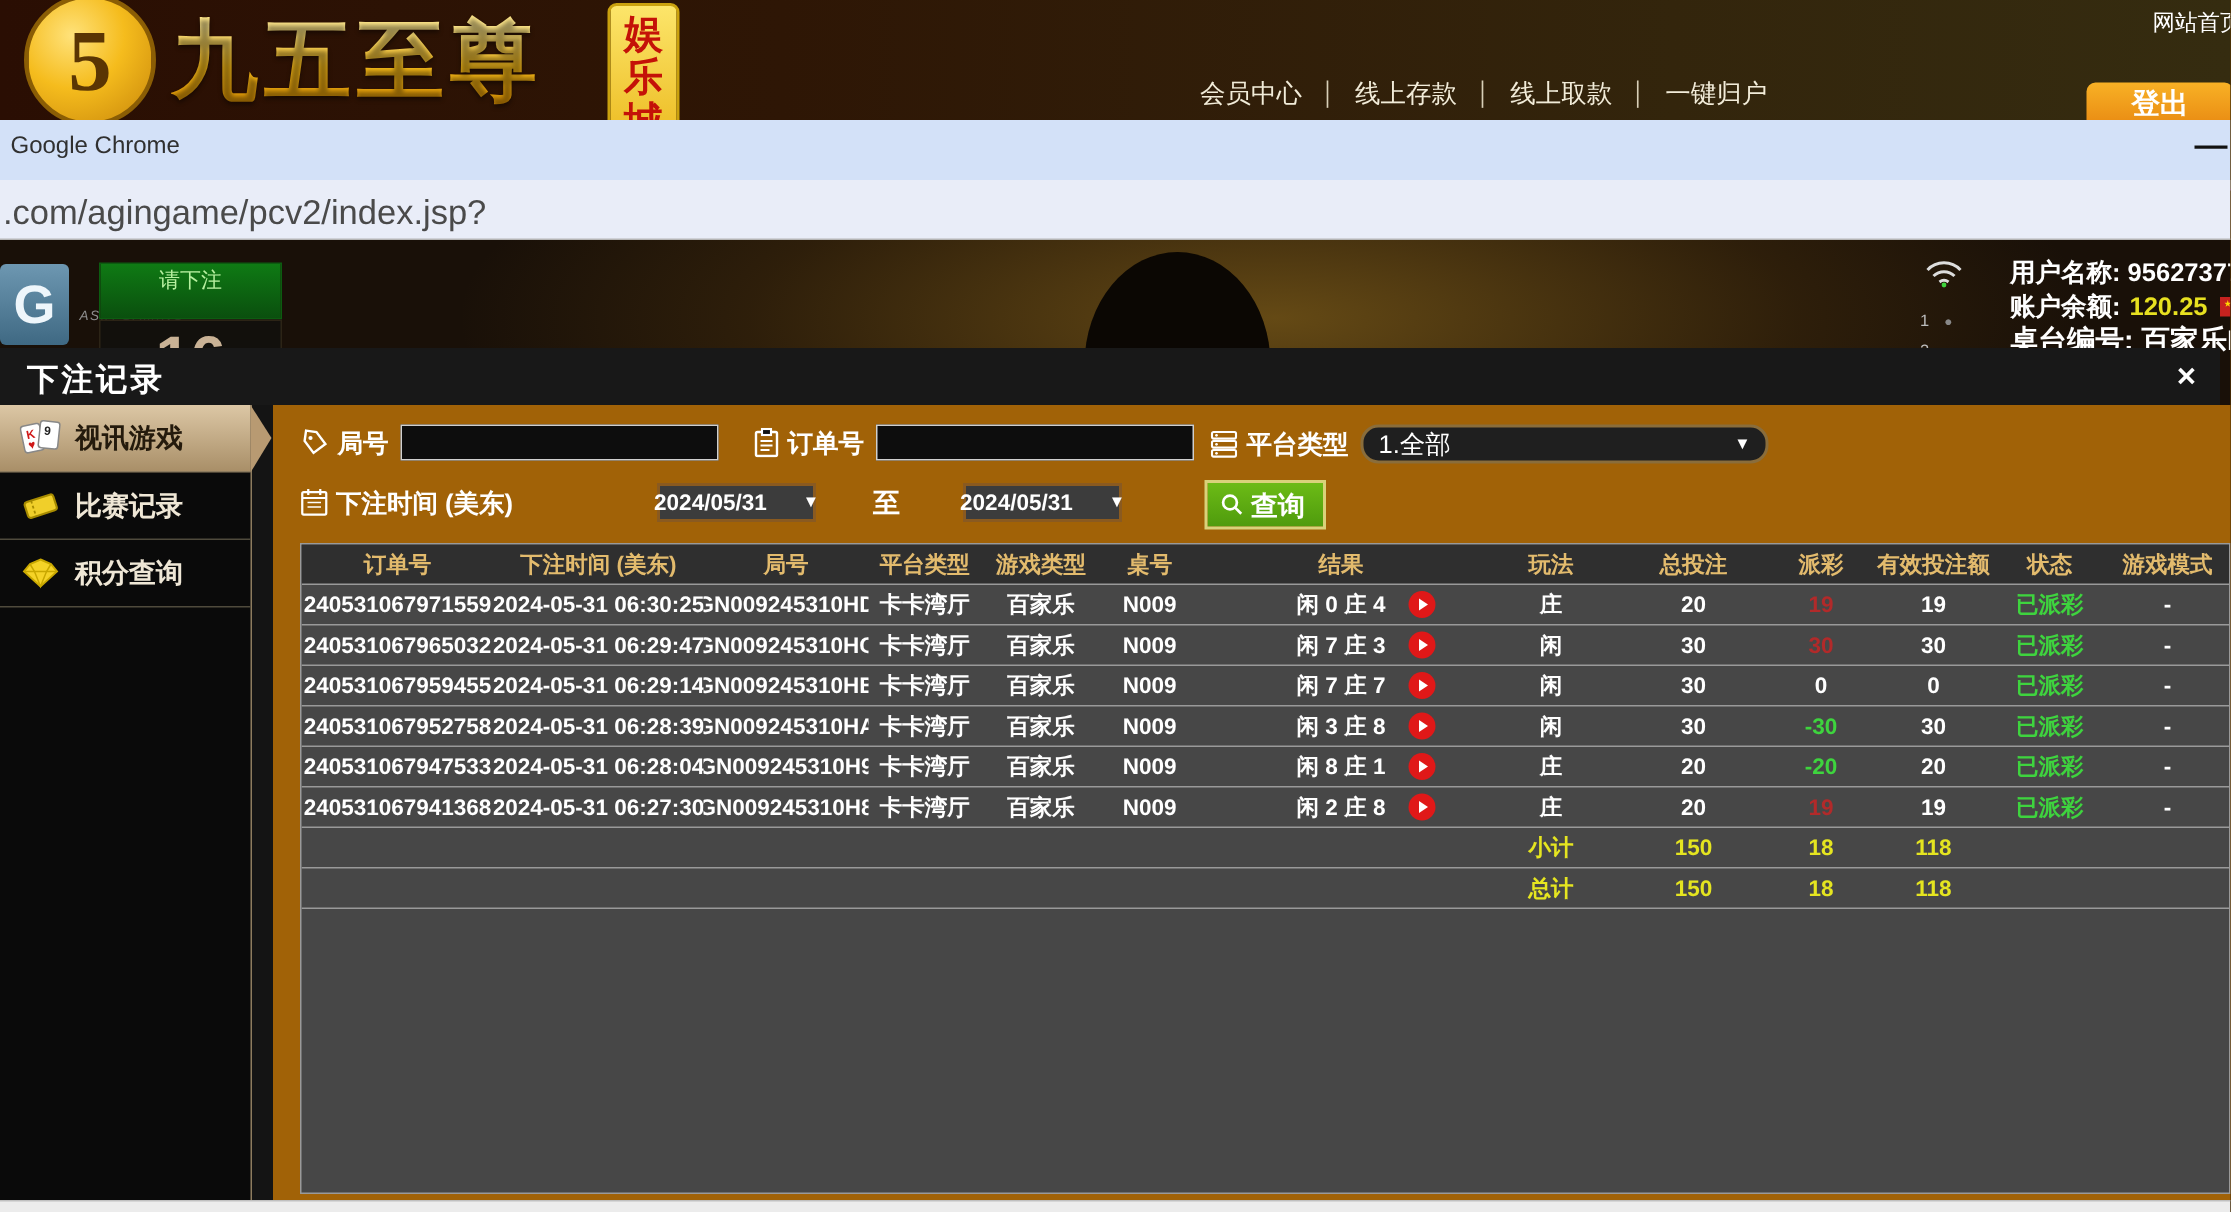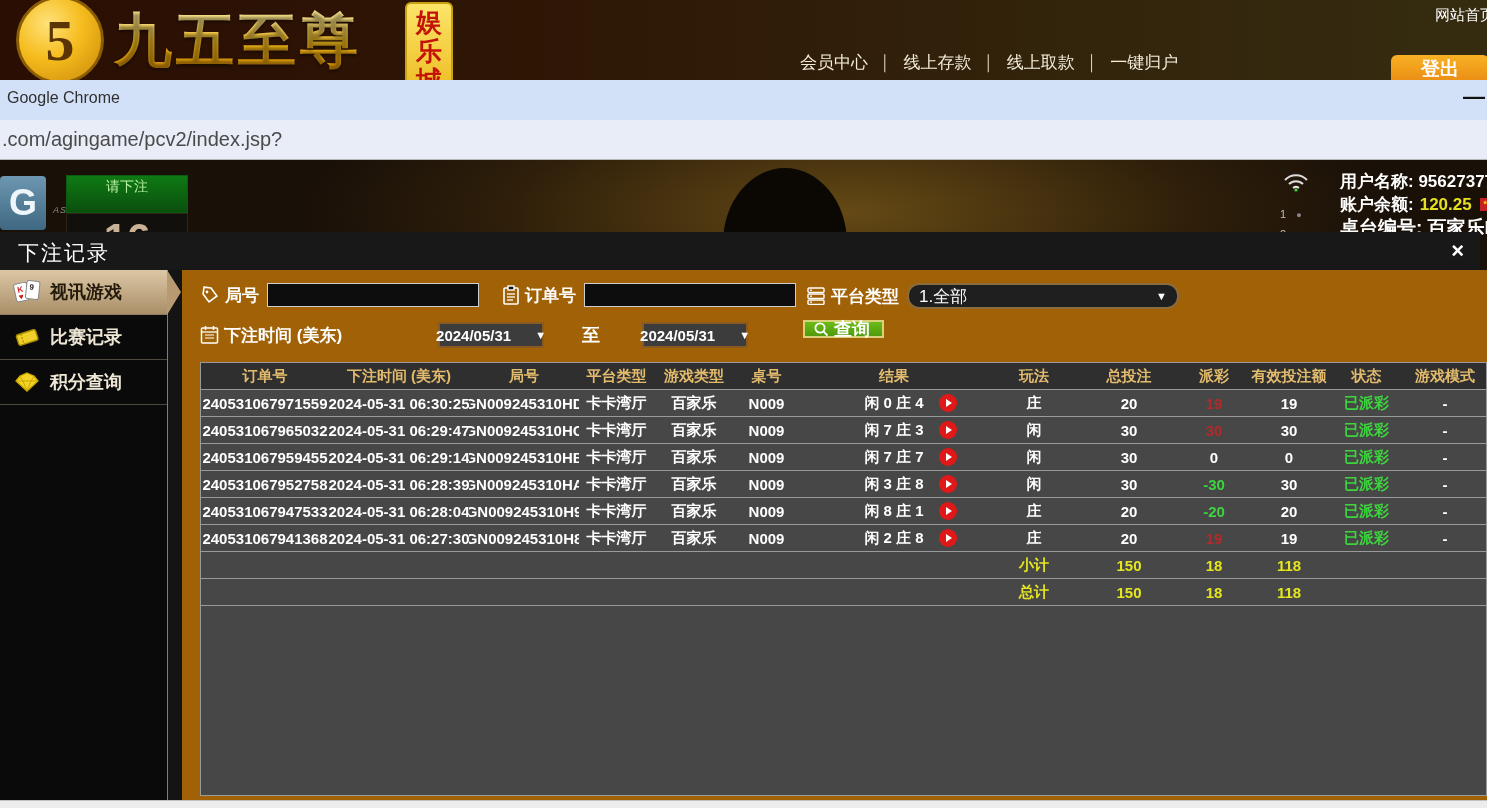--- a/index.html
+++ b/index.html
@@ -31,21 +31,21 @@
     border:none; border-radius:6px 6px 0 0; color:#fff; font-weight:bold; font-size:19px;
     background:linear-gradient(#f8b125,#e2790a); padding-bottom:14px; }
 
   
   .chrome-titlebar { position:absolute; left:0; top:80px; width:1487px; height:47px;
     background:#d3e1f8; border-bottom:1px solid #a21caf; z-index:2; }
   .chrome-title { position:absolute; left:7px; top:9px; font-size:16px; color:#303030; }
   .win-minimize { position:absolute; right:2px; top:4px; font-size:22px; font-weight:bold; color:#111; }
   .chrome-urlbar { position:absolute; left:0; top:120px; width:1487px; height:40px;
     background:#e9edf8; border-bottom:1px solid #b5b5b5; z-index:2; }
-  .chrome-url { position:absolute; left:2px; top:8px; font-size:20px; color:#4a4a4a; }
+  .chrome-url { position:absolute; left:2px; top:8px; font-size:23px; color:#4a4a4a; }
 
   
   .game-strip { position:absolute; left:0; top:160px; width:1487px; height:648px;
     background:#191008; overflow:hidden; z-index:1; }
   .game-glow { position:absolute; left:300px; top:-60px; width:1100px; height:280px;
     background:radial-gradient(ellipse at 50% 40%, rgba(214,160,40,.40) 0%, rgba(140,95,20,.18) 45%, transparent 70%); }
   .silhouette { position:absolute; left:723px; top:8px; width:124px; height:150px; border-radius:50%;
     background:#0b0703; }
   .ag-tile { position:absolute; left:0; top:16px; width:46px; height:54px; border-radius:4px;
     background:linear-gradient(#6d97b1,#3f6983); color:#eef6fb; font-size:36px; font-weight:bold;
@@ -63,21 +63,21 @@
   .user-info .row { display:flex; align-items:center; }
   .balance-val { color:var(--balance_yellow,#e7e020); margin-left:6px; }
   .flag { display:inline-block; width:20px; height:13px; background:#c6221f; margin-left:8px; position:relative; }
   .flag::after { content:""; position:absolute; left:3px; top:2px; width:5px; height:5px; background:#ffd800;
     clip-path:polygon(50% 0,61% 35%,98% 35%,68% 57%,79% 91%,50% 70%,21% 91%,32% 57%,2% 35%,39% 35%); }
   .table-name-row { font-size:19px; }
 
   
   .modal { position:absolute; left:0; top:232px; width:1480px; height:568px; background:#141414; z-index:5; }
   .modal-titlebar { position:absolute; left:0; top:0; width:100%; height:38px; background:#181818; }
-  .modal-title { position:absolute; left:18px; top:7px; color:#fff; font-size:21px; font-weight:normal; letter-spacing:2px; }
+  .modal-title { position:absolute; left:18px; top:7px; color:#fff; font-size:21px; font-weight:bold; letter-spacing:2px; }
   .modal-close { position:absolute; right:16px; top:6px; color:#fff; font-size:22px; font-weight:bold; cursor:pointer; }
   .modal-body { position:absolute; left:0; top:38px; width:100%; height:530px; }
 
   .side-nav { position:absolute; left:0; top:0; width:168px; height:530px; background:#0a0a0a;
     border-right:1px solid #8d7c5f; }
   .side-item { position:relative; height:45px; display:flex; align-items:center; padding-left:12px;
     border-bottom:1px solid #4f4a3c; color:#efe7d6; font-size:18px; font-weight:bold; cursor:pointer; }
   .side-item .icon { width:30px; display:flex; justify-content:center; margin-right:8px; }
   .side-item.active { background:linear-gradient(#dcc7a5,#a98f68); color:#241a0c; border-bottom:1px solid #8d7c5f; }
   .side-item.active::after { content:""; position:absolute; right:-14px; top:0; border-top:22px solid transparent;
@@ -93,21 +93,21 @@
   .text-input { width:212px; height:24px; background:#0d0d0d; border:1px solid #cfcfcf; color:#fff;
     font-size:14px; margin-left:8px; padding:0 6px; }
   .select-box { height:26px; background:#1f1f1f; border:2px solid #8a6d3b; color:#fff; font-size:17px;
     display:inline-flex; align-items:center; justify-content:space-between; padding:0 10px; margin-left:8px; cursor:pointer; }
   .platform-select { width:272px;border-radius:12px; }
   .date-select { width:106px; background:#3c3c3c; border:2px solid #8a5a20; font-size:15px; font-weight:bold;
     justify-content:center; gap:24px; }
   .caret { font-size:11px; }
   .to-label { color:#fff; font-size:18px; font-weight:bold; margin:0 0 0 38px; }
   .date2 { margin-left:42px; }
-  .query-btn { position:absolute; left:621px; top:50px; height:18px; padding:0 12px 0 8px;
+  .query-btn { position:absolute; left:621px; top:50px; height:33px; padding:0 12px 0 8px;
     background:linear-gradient(#6cbb16,#4f9b0d); border:2px solid #d9d27a; color:#fff; font-size:18px;
     font-weight:bold; display:flex; align-items:center; gap:4px; cursor:pointer; }
 
   
   .bet-table { position:absolute; left:18px; top:92px; width:1287px; height:434px;
     background:#474747; border:1px solid #9a9a9a; overflow:hidden; }
   .tr { display:grid; grid-template-columns:128px 140px 110px 75px 80px 65px 190px 90px 100px 70px 80px 75px 82px;
     border-bottom:1px solid #9a9a9a; height:27px; }
   .tr.head { background:#2f2f2f; border-bottom:1px solid #9a9a9a; }
   .td,.th { display:flex; align-items:center; justify-content:center; font-size:15px; color:#fff;

